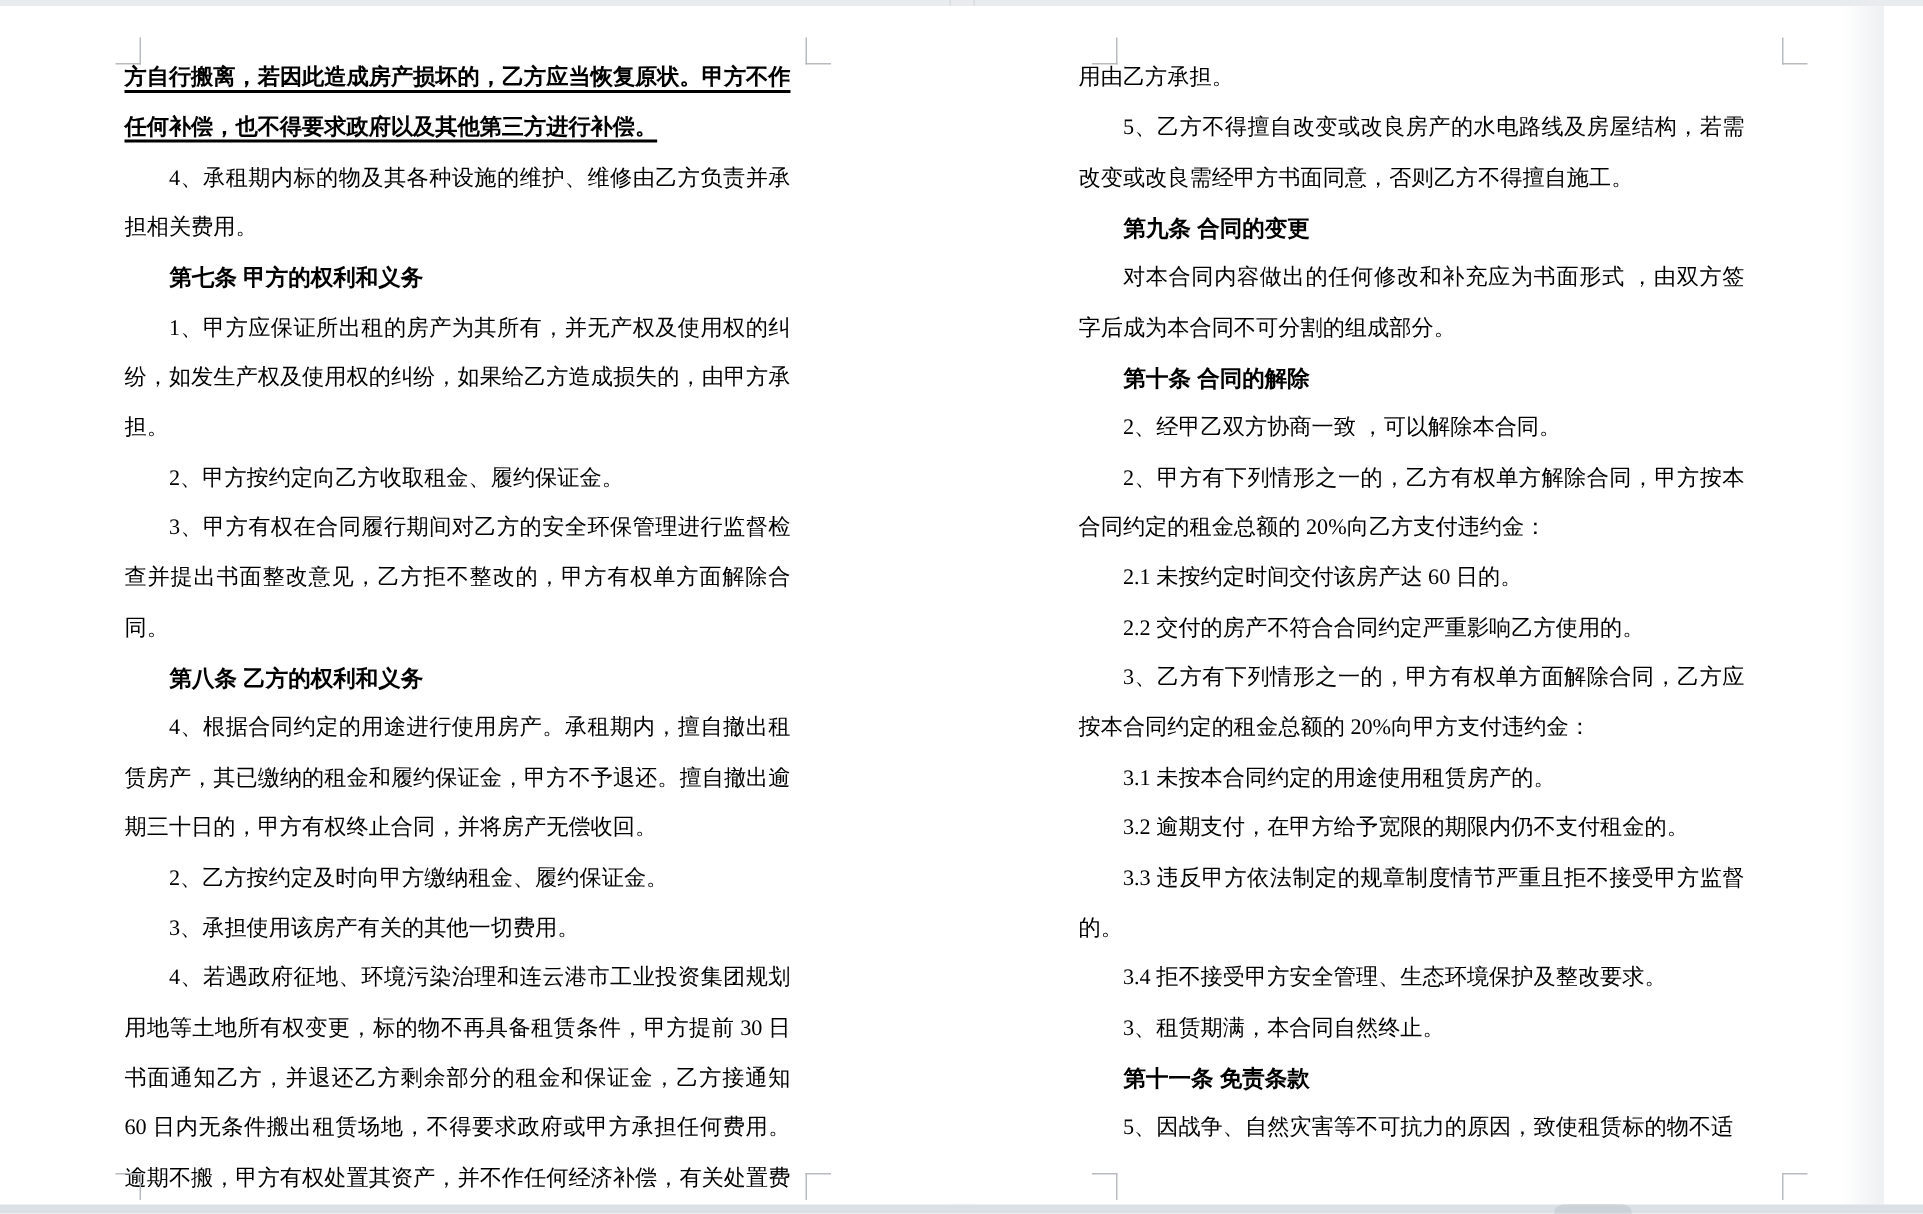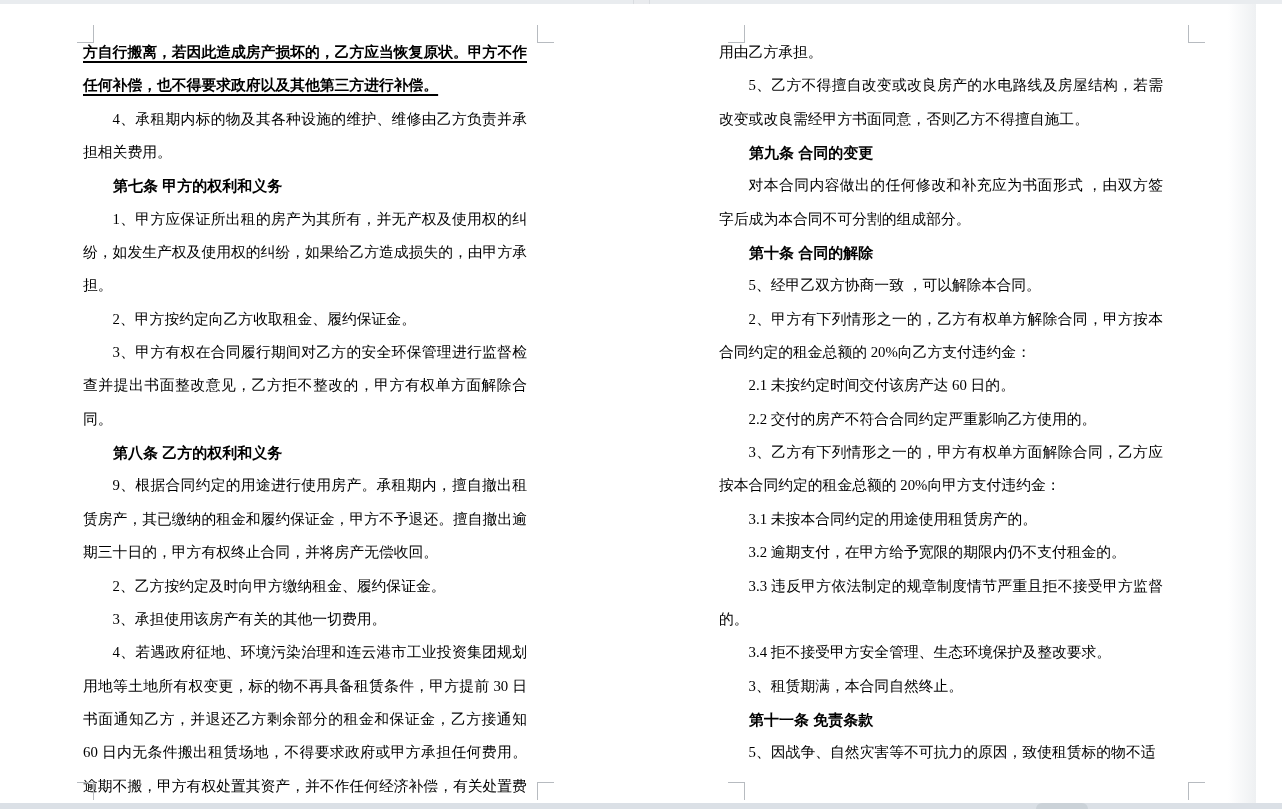--- a/index.html
+++ b/index.html
@@ -42,37 +42,37 @@
 
   <div class="page page-left">
     <div class="text-col">
         <p class="para bold-underline">方自行搬离，若因此造成房产损坏的，乙方应当恢复原状。甲方不作任何补偿，也不得要求政府以及其他第三方进行补偿。</p>
         <p class="para normal indent">4、承租期内标的物及其各种设施的维护、维修由乙方负责并承担相关费用。</p>
         <p class="para heading indent">第七条 甲方的权利和义务</p>
         <p class="para normal indent">1、甲方应保证所出租的房产为其所有，并无产权及使用权的纠纷，如发生产权及使用权的纠纷，如果给乙方造成损失的，由甲方承担。</p>
         <p class="para normal indent">2、甲方按约定向乙方收取租金、履约保证金。</p>
         <p class="para normal indent">3、甲方有权在合同履行期间对乙方的安全环保管理进行监督检查并提出书面整改意见，乙方拒不整改的，甲方有权单方面解除合同。</p>
         <p class="para heading indent">第八条 乙方的权利和义务</p>
-        <p class="para normal indent">9、根据合同约定的用途进行使用房产。承租期内，擅自撤出租赁房产，其已缴纳的租金和履约保证金，甲方不予退还。擅自撤出逾期三十日的，甲方有权终止合同，并将房产无偿收回。</p>
+        <p class="para normal indent">4、根据合同约定的用途进行使用房产。承租期内，擅自撤出租赁房产，其已缴纳的租金和履约保证金，甲方不予退还。擅自撤出逾期三十日的，甲方有权终止合同，并将房产无偿收回。</p>
         <p class="para normal indent">2、乙方按约定及时向甲方缴纳租金、履约保证金。</p>
         <p class="para normal indent">3、承担使用该房产有关的其他一切费用。</p>
         <p class="para normal indent">4、若遇政府征地、环境污染治理和连云港市工业投资集团规划用地等土地所有权变更，标的物不再具备租赁条件，甲方提前 30 日书面通知乙方，并退还乙方剩余部分的租金和保证金，乙方接通知 60 日内无条件搬出租赁场地，不得要求政府或甲方承担任何费用。逾期不搬，甲方有权处置其资产，并不作任何经济补偿，有关处置费</p>
       </div>
   </div>
 
   <div class="gap"></div>
 
   <div class="page page-right">
     <div class="text-col">
         <p class="para normal">用由乙方承担。</p>
         <p class="para normal indent">5、乙方不得擅自改变或改良房产的水电路线及房屋结构，若需改变或改良需经甲方书面同意，否则乙方不得擅自施工。</p>
         <p class="para heading indent">第九条 合同的变更</p>
         <p class="para normal indent">对本合同内容做出的任何修改和补充应为书面形式 ，由双方签字后成为本合同不可分割的组成部分。</p>
         <p class="para heading indent">第十条 合同的解除</p>
-        <p class="para normal indent">5、经甲乙双方协商一致 ，可以解除本合同。</p>
+        <p class="para normal indent">2、经甲乙双方协商一致 ，可以解除本合同。</p>
         <p class="para normal indent">2、甲方有下列情形之一的，乙方有权单方解除合同，甲方按本合同约定的租金总额的 20%向乙方支付违约金：</p>
         <p class="para normal indent">2.1 未按约定时间交付该房产达 60 日的。</p>
         <p class="para normal indent">2.2 交付的房产不符合合同约定严重影响乙方使用的。</p>
         <p class="para normal indent">3、乙方有下列情形之一的，甲方有权单方面解除合同，乙方应按本合同约定的租金总额的 20%向甲方支付违约金：</p>
         <p class="para normal indent">3.1 未按本合同约定的用途使用租赁房产的。</p>
         <p class="para normal indent">3.2 逾期支付，在甲方给予宽限的期限内仍不支付租金的。</p>
         <p class="para normal indent">3.3 违反甲方依法制定的规章制度情节严重且拒不接受甲方监督的。</p>
         <p class="para normal indent">3.4 拒不接受甲方安全管理、生态环境保护及整改要求。</p>
         <p class="para normal indent">3、租赁期满，本合同自然终止。</p>
         <p class="para heading indent">第十一条 免责条款</p>

